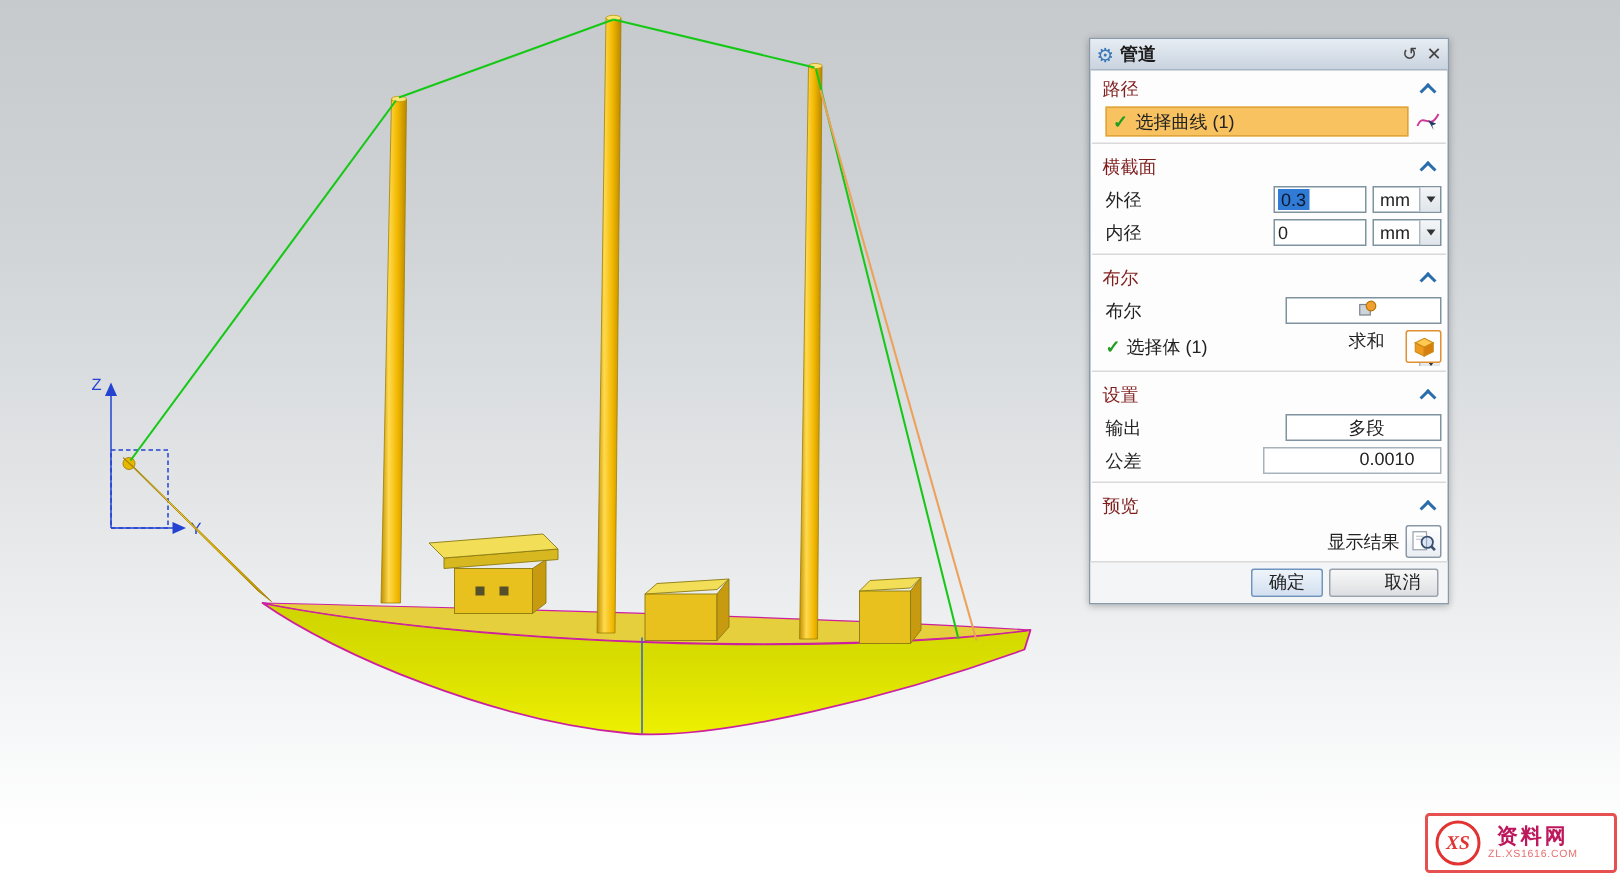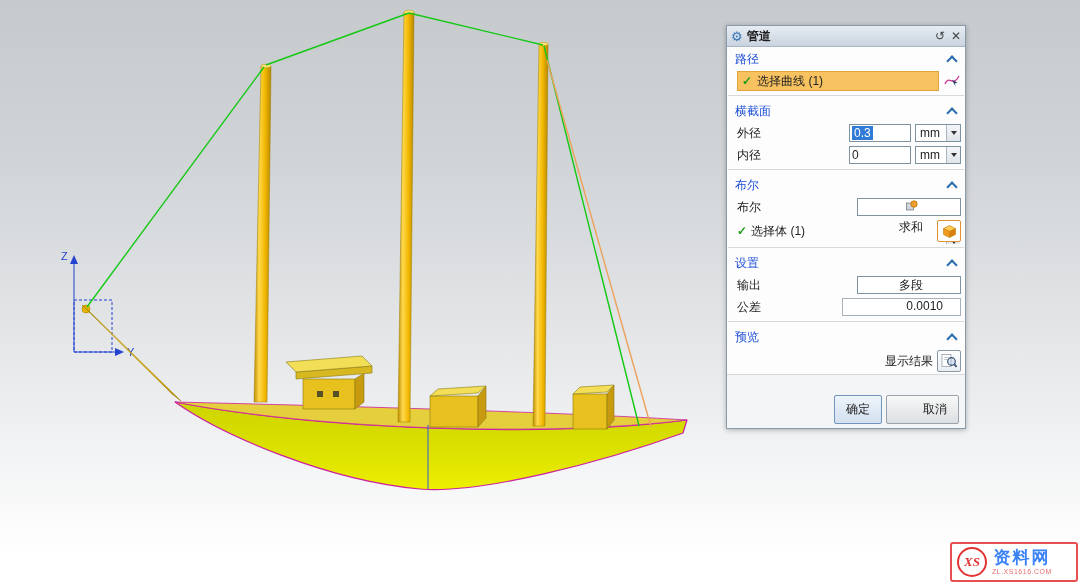--- a/index.html
+++ b/index.html
@@ -11,62 +11,62 @@
   
   .dialog{position:absolute;left:726px;top:25px;width:238px;background:#fdfdfd;
     border:1px solid #8b9aa8;box-shadow:0 1px 5px rgba(0,0,0,.28);font-size:12px;color:#222;}
   .titlebar{height:20px;display:flex;align-items:center;gap:4px;padding:0 4px;
     background:linear-gradient(#e7edf3,#c9d3df);border-bottom:1px solid #a8b6c4;}
   .titlebar .gear{color:#3b78b8;font-size:13px;line-height:1;}
   .titlebar .title{font-weight:bold;color:#1d1d1d;}
   .tb-btns{margin-left:auto;display:flex;gap:6px;align-items:center;}
   .tb-btns span{color:#444;cursor:default;font-size:12px;line-height:1;}
   .sec-header{display:flex;align-items:center;justify-content:space-between;
-    padding:4px 9px 2px 8px;color:#1d4ed8;}
+    padding:4px 9px 2px 8px;color:#7f1d1d;}
   .chev{width:6px;height:6px;border-left:2px solid #2a6dad;border-top:2px solid #2a6dad;
     transform:rotate(45deg);margin-top:3px;}
   .divider{border-top:1px solid #d9d9d9;margin:3px 1px;}
   .row{display:flex;align-items:center;height:20px;padding:1px 4px 1px 10px;gap:4px;}
   .row .spacer{flex:1;}
   .check{color:#1f9e1f;font-weight:bold;font-size:12px;}
   .hl-bar{flex:1;height:18px;background:#f7c25f;border:1px solid #e0a43c;
     display:flex;align-items:center;gap:5px;padding:0 4px;}
   .mini-icon{width:18px;height:18px;display:flex;align-items:center;justify-content:center;}
   .value-box{width:56px;height:16px;border:1px solid #7f929f;background:#fff;
     display:flex;align-items:center;padding:0 2px;overflow:hidden;}
-  .value-sel{background:#2f7bd6;color:#ffffff;padding:0 2px;line-height:14px;}
+  .value-sel{background:#2f7bd6;color:#0f172a;padding:0 2px;line-height:14px;}
   .unit-box{width:40px;height:16px;border:1px solid #7f929f;background:#fff;
     display:flex;align-items:center;padding-left:4px;justify-content:space-between;}
   .dd{height:16px;border:1px solid #7f929f;background:#fff;display:flex;
     align-items:center;padding-left:4px;gap:4px;flex-direction:column;}
   .dd.w100{width:98px;}
   .dd-btn{width:13px;height:16px;margin-left:auto;background:linear-gradient(#f4f6f8,#dfe5ea);
     border-left:1px solid #aab6c0;display:flex;align-items:center;justify-content:center;}
   .arr{width:0;height:0;border-left:3px solid transparent;border-right:3px solid transparent;
     border-top:4px solid #333;}
   .num-box{width:100px;height:16px;border:1px solid #a8b2ba;background:#fff;
     display:flex;justify-content:flex-end;padding-right:17px;}
   .icon-btn{width:22px;height:20px;border:1px solid #8a98a6;border-radius:2px;
     background:linear-gradient(#ffffff,#e9eef3);display:flex;align-items:center;justify-content:center;}
   .icon-btn.cube{border:1px solid #e09030;background:#fff;}
   .footer{display:flex;justify-content:flex-end;gap:4px;padding:4px 6px;
     border-top:1px solid #d9d9d9;background:#f4f5f6;}
-  .btn{height:29px;padding:0 11px;font-size:12px;border-radius:2px;color:#222;
-    display:flex;align-items:center;font-family:Liberation Sans, sans-serif;margin-top:16px;}
+  .btn{height:19px;padding:0 11px;font-size:12px;border-radius:2px;color:#222;
+    display:flex;align-items:center;font-family:Liberation Sans, sans-serif;}
   .btn-ok{background:linear-gradient(#eef4fb,#d3e0f0);border:1px solid #6f94bd;}
   .btn-cancel{background:linear-gradient(#f8f8f8,#dcdfe2);border:1px solid #9aa2ab;padding-left:36px;}
 
   
   .watermark{position:absolute;right:2px;bottom:2px;width:128px;height:40px;background:#fff;
     border:2px solid #e65050;border-radius:3px;display:flex;align-items:center;gap:5px;padding:1px 5px;box-sizing:border-box;}
   .wm-logo{width:30px;height:30px;border:2px solid #e23333;border-radius:50%;box-sizing:border-box;
     display:flex;align-items:center;justify-content:center;color:#e23333;
     font-style:italic;font-weight:bold;font-size:13px;font-family:"Liberation Serif",serif;}
   .wm-text{display:flex;flex-direction:column;align-items:center;line-height:1.1;}
-  .wm-name{color:#3b82f6;font-weight:bold;font-size:17px;letter-spacing:2px;}
+  .wm-name{color:#be185d;font-weight:bold;font-size:14px;letter-spacing:2px;}
   .wm-url{color:#e87070;font-size:7px;letter-spacing:.5px;}
 </style>
 </head>
 <body>
 
 <div class="stage">
 
   <svg class="scene" width="1080" height="584">
     <defs>
       <linearGradient id="mastGrad" x1="0" y1="0" x2="1" y2="0">

